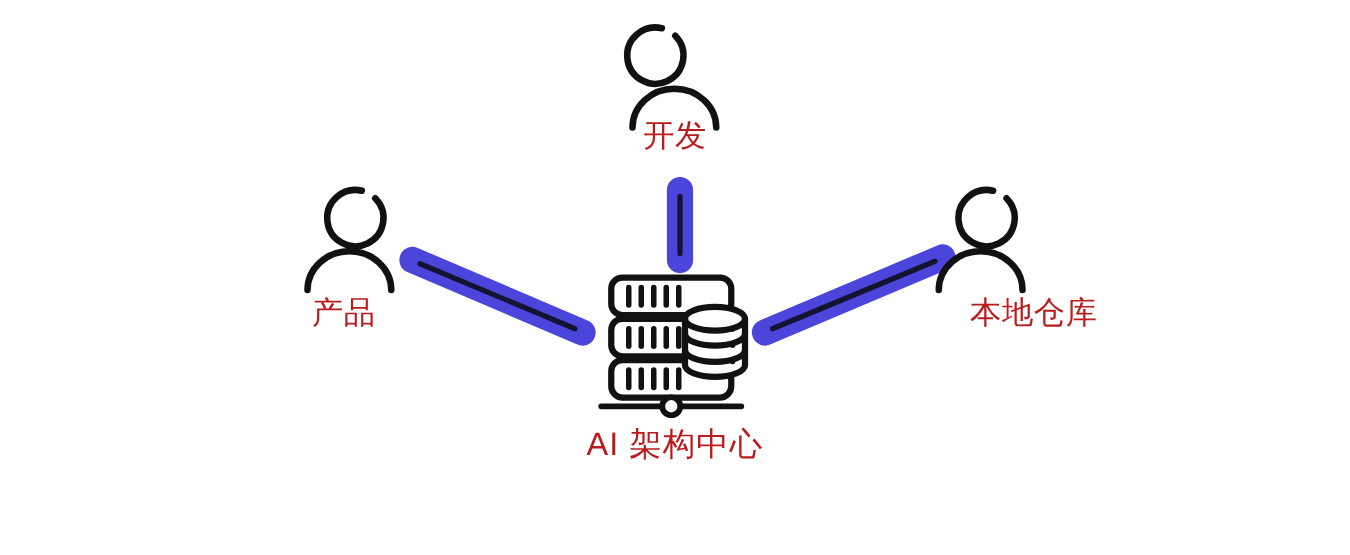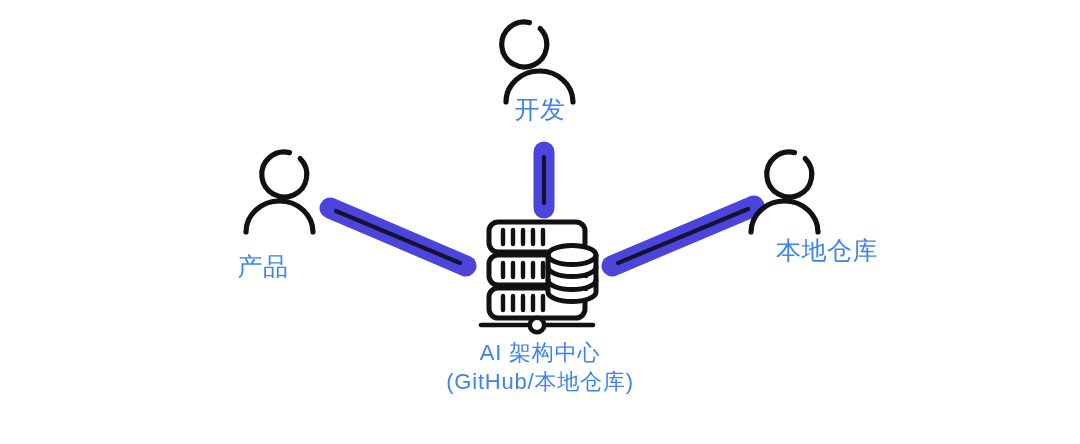--- a/index.html
+++ b/index.html
@@ -22,47 +22,46 @@
   #diagram-svg {
     position: absolute;
     top: 0;
     left: 0;
     width: 1080px;
     height: 444px;
     display: block;
   }
   .node-label {
     position: absolute;
-    color: #3b82f6;
+    color: #b91c1c;
     font-family: "Liberation Sans", "DejaVu Sans", sans-serif;
     font-weight: 400;
     white-space: nowrap;
     text-align: center;
     letter-spacing: 0.5px;
     user-select: none;
   }
   .actor-label {
     font-size: 25px;
     line-height: 1;
   }
   .hub-label-line {
-    font-size: 22px;
+    font-size: 26px;
     line-height: 1.32;
     letter-spacing: 0.8px;
   }
   #label-hub {
     left: 0;
     right: 0;
     width: 100%;
   }
   #label-product {
-    left: 183px;
+    left: 195px;
     top: 238px;
     width: 160px;
-    margin-top: 16px;
   }
   #label-dev {
     left: 460px;
     top: 97px;
     width: 160px;
   }
   #label-business {
     left: 727px;
     top: 238px;
     width: 200px;
@@ -170,16 +169,15 @@
   </svg>
 
   <div class="node-label actor-label" id="label-product">产品</div>
 
   <div class="node-label actor-label" id="label-dev">开发</div>
 
   <div class="node-label actor-label" id="label-business">本地仓库</div>
 
   <div class="node-label" id="label-hub" style="top:338px;">
     <div class="hub-label-line">AI 架构中心</div>
-    <div class="hub-label-line">(GitHub/本地仓库)</div>
   </div>
 
 </div>
 
 </body></html>

